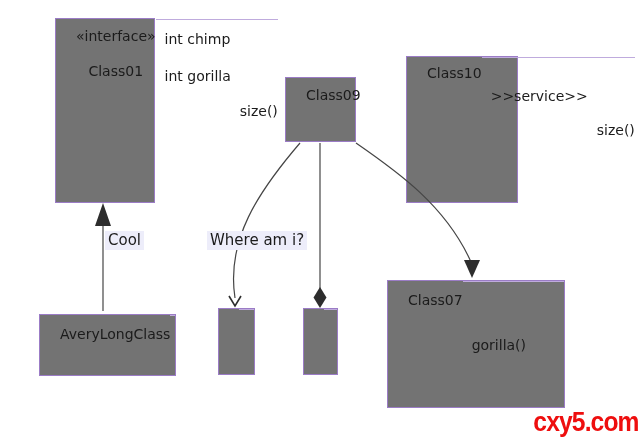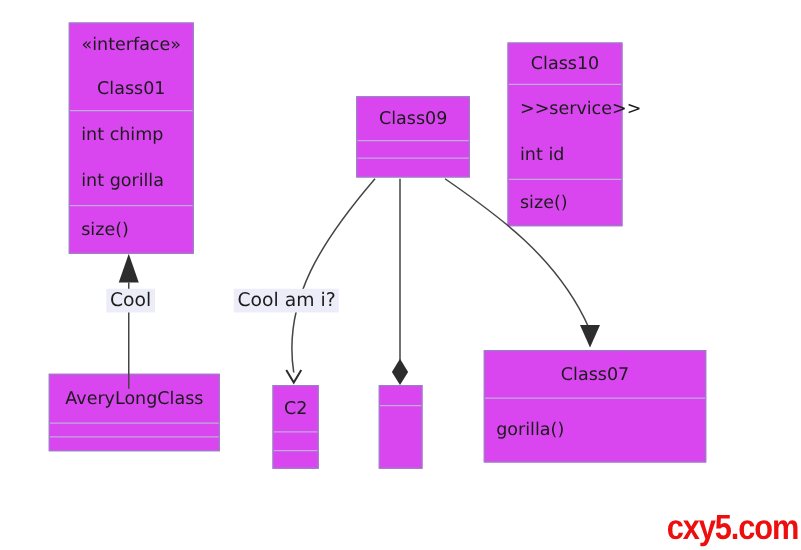--- a/index.html
+++ b/index.html
@@ -2,39 +2,39 @@
 <html><head>
 <meta charset="utf-8">
 <style>
   html,body { margin:0; padding:0; background:#ffffff; }
   #canvas {
     position:relative; width:641px; height:440px; background:#ffffff;
     font-family:"DejaVu Sans","Liberation Sans",sans-serif;
     color:#1b1b1b; overflow:hidden;
   }
   .uml-box {
-    position:absolute; background:#d946ef; border:1.5px solid #9b7cc6;
-    box-sizing:border-box; display:flex; flex-direction:column; z-index:2;
+    position:absolute; background:#737373; border:1.5px solid #9b7cc6;
+    box-sizing:border-box; display:flex; flex-direction:row; z-index:2;padding-left:20px;
   }
   .sec { box-sizing:border-box; }
   .sec + .sec { border-top:1px solid #bfabdd; }
   .title {
     display:flex; flex-direction:column; justify-content:space-around;
     align-items:center; text-align:center; font-size:14px;
   }
   .members {
     display:flex; flex-direction:column; justify-content:space-around;
     padding-left:9px; font-size:14px;
   }
   .member { white-space:nowrap; }
   .grow { flex:1 1 auto; }
   #edges { position:absolute; left:0; top:0; z-index:3; pointer-events:none; }
   .edge-label {
     position:absolute; z-index:4; background:#ededfa; padding:1px 3px;
-    font-size:15px; line-height:17px; white-space:nowrap;
+    font-size:15px; line-height:17px; white-space:nowrap;margin-left:20px;
   }
   #watermark {
     position:absolute; right:2px; bottom:4px; z-index:5;
     font-family:"Liberation Sans",sans-serif; font-weight:bold;
     font-size:28px; line-height:28px; letter-spacing:-1px; color:#ee0e0e;
     transform:scaleX(0.88); transform-origin:right bottom; white-space:nowrap;
   }
 </style>
 </head>
 <body>
@@ -48,63 +48,59 @@
     </div>
     <div class="sec members" style="height:76px">
       <div class="member">int chimp</div>
       <div class="member">int gorilla</div>
     </div>
     <div class="sec members grow">
       <div class="member">size()</div>
     </div>
   </div>
 
-  <div class="uml-box" style="left:285px;top:77px;width:91px;height:65px">
+  <div class="uml-box" style="left:285px;top:77px;width:71px;height:65px">
     <div class="sec title" style="height:34px">
       <div>Class09</div>
     </div>
     <div class="sec" style="height:14px"></div>
     <div class="sec grow"></div>
   </div>
 
-  <div class="uml-box" style="left:406px;top:34px;width:92px;height:147px">
+  <div class="uml-box" style="left:406px;top:56px;width:112px;height:147px">
     <div class="sec title" style="height:32px">
       <div>Class10</div>
     </div>
     <div class="sec members" style="height:76px">
       <div class="member">&gt;&gt;service&gt;&gt;</div>
-      <div class="member">int id</div>
     </div>
     <div class="sec members grow">
       <div class="member">size()</div>
     </div>
   </div>
 
-  <div class="uml-box" style="left:39px;top:299px;width:137px;height:62px">
+  <div class="uml-box" style="left:39px;top:314px;width:137px;height:62px">
     <div class="sec title" style="height:38px">
       <div>AveryLongClass</div>
     </div>
     <div class="sec" style="height:11px"></div>
     <div class="sec grow"></div>
   </div>
 
   <div class="uml-box" style="left:218px;top:308px;width:37px;height:67px">
-    <div class="sec title" style="height:36px">
-      <div>C2</div>
-    </div>
     <div class="sec" style="height:15px"></div>
     <div class="sec grow"></div>
   </div>
 
   <div class="uml-box" style="left:303px;top:308px;width:35px;height:67px">
     <div class="sec" style="height:15px"></div>
     <div class="sec grow"></div>
   </div>
 
-  <div class="uml-box" style="left:387px;top:280px;width:178px;height:90px">
+  <div class="uml-box" style="left:387px;top:280px;width:178px;height:128px">
     <div class="sec title" style="height:37px">
       <div>Class07</div>
     </div>
     <div class="sec members grow">
       <div class="member">gorilla()</div>
     </div>
   </div>
 
   <svg id="edges" width="641" height="440" viewBox="0 0 641 440">
 
@@ -123,17 +119,17 @@
       <polygon points="320,287 326.5,297.5 320,308 313.5,297.5" fill="#2d2d2d"></polygon>
     </g>
 
     <g>
       <path d="M356,143 C398,172 446,206 471,262" fill="none" stroke="#454545" stroke-width="1.2"></path>
       <polygon points="472,278 464,260 480,260" fill="#2d2d2d"></polygon>
     </g>
   </svg>
 
   <div class="edge-label" style="left:85px;top:231px">Cool</div>
-  <div class="edge-label" style="left:187px;top:231px">Cool am i?</div>
+  <div class="edge-label" style="left:187px;top:231px">Where am i?</div>
 
   <div id="watermark">cxy5.com</div>
 
 </div>
 
 </body></html>

